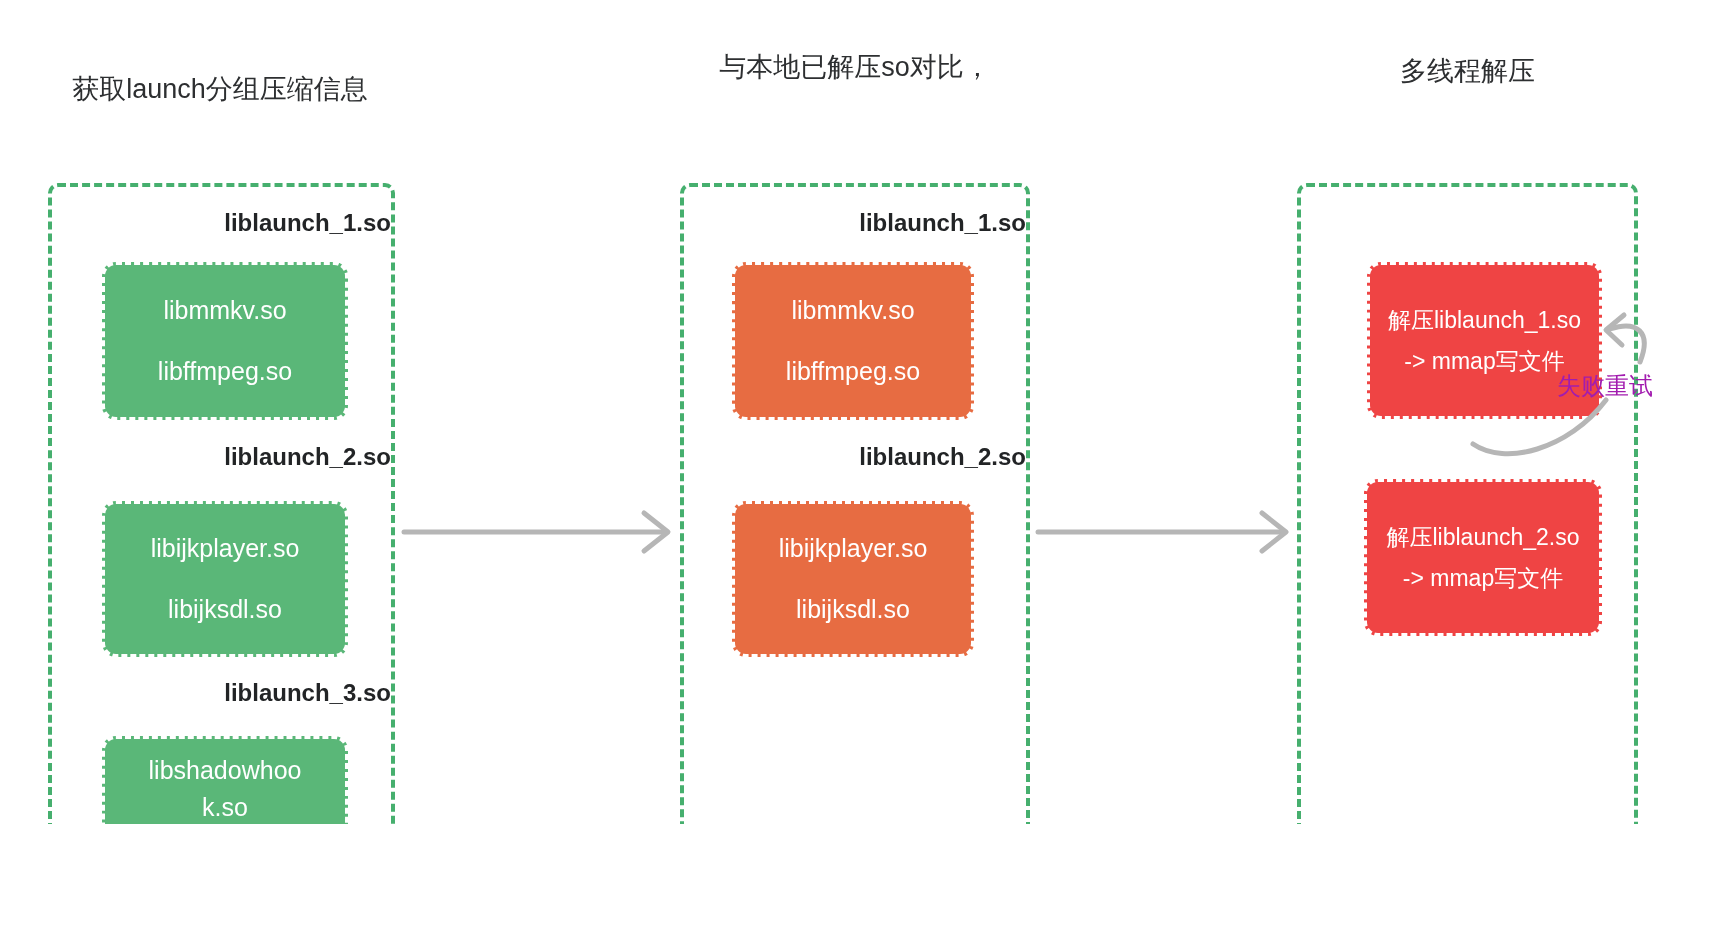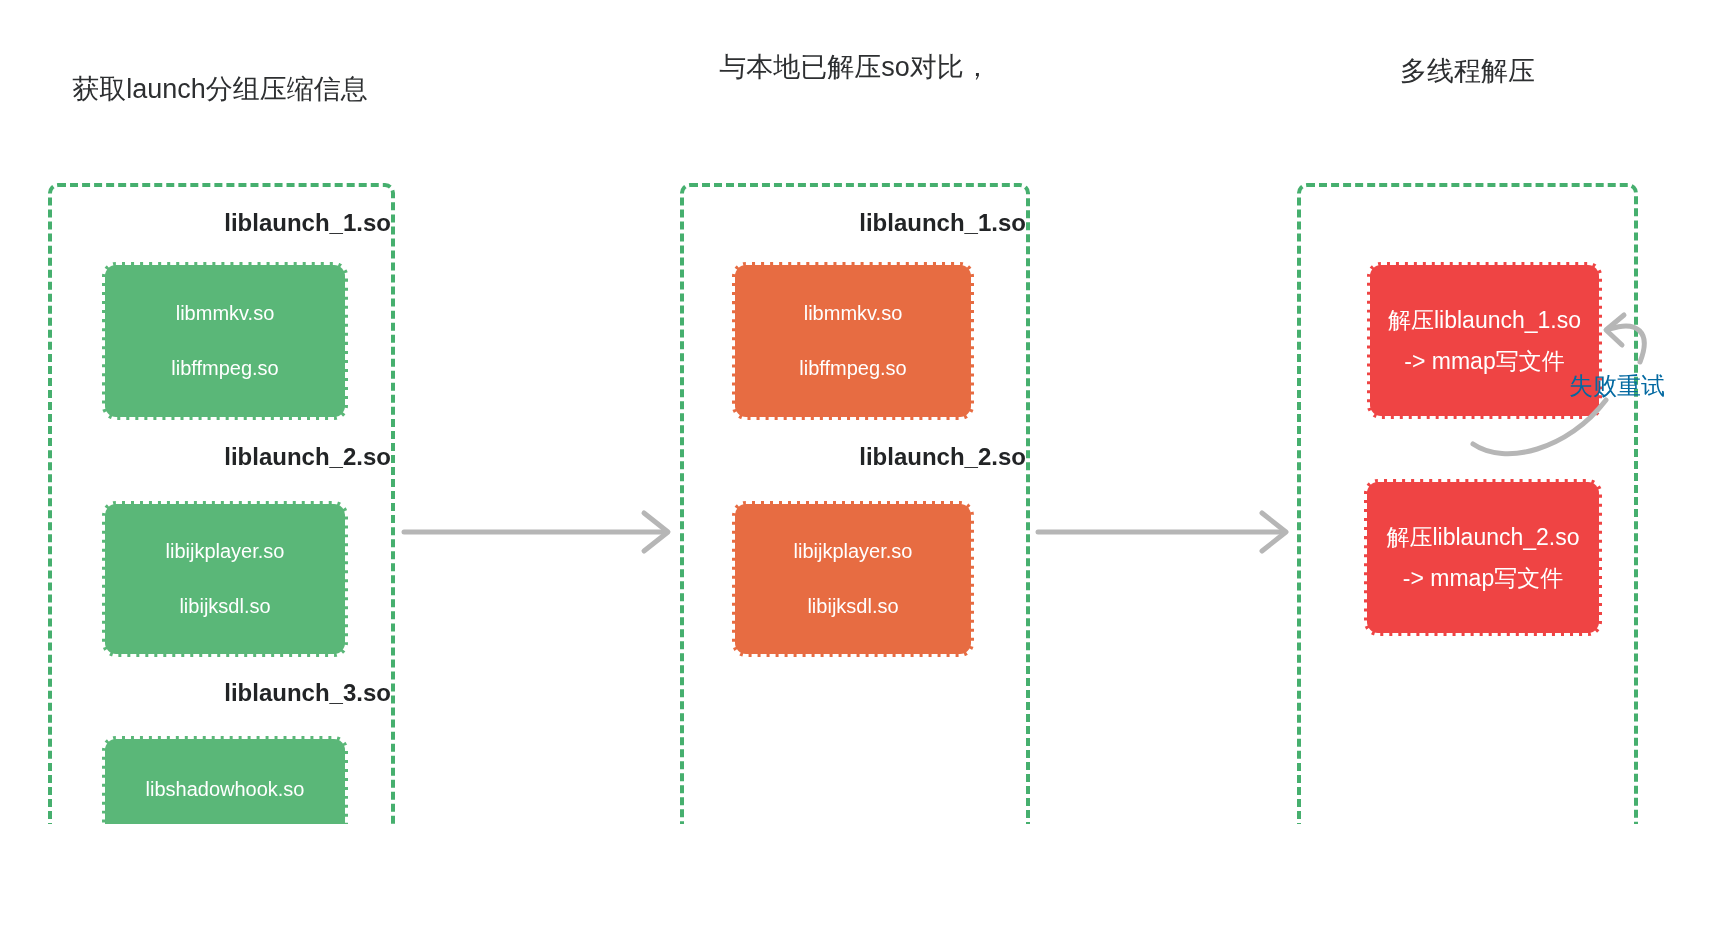--- a/index.html
+++ b/index.html
@@ -47,21 +47,21 @@
   .lib-box {
     position: absolute;
     border: 3px dashed #ffffff;
     border-radius: 14px;
     display: flex;
     flex-direction: column;
     align-items: center;
     justify-content: center;
     gap: 32px;
     color: #ffffff;
-    font-size: 20px;
+    font-size: 25px;
     text-align: center;
   }
   .green  { background: #5ab778; }
   .orange { background: #e76c42; }
   .purple { background: #ef4444; font-size: 23px; gap: 10px; }
 
   
   .lbox-1 { left: 50px; top: 75px;  width: 246px; height: 158px; }
   .lbox-2 { left: 50px; top: 314px; width: 246px; height: 156px; }
   .lbox-3 { left: 50px; top: 549px; width: 246px; height: 106px; gap: 0; }
@@ -72,24 +72,24 @@
   .mbox-2 { left: 48px; top: 314px; width: 242px; height: 156px; }
 
   
   .pbox-1 { left: 66px; top: 75px;  width: 235px; height: 157px; }
   .pbox-2 { left: 63px; top: 292px; width: 238px; height: 157px; }
 
   .retry-label {
     position: absolute;
     left: 1545px; top: 370px;
     width: 120px;
-    text-align: right;
+    text-align: center;
     font-size: 24px;
     font-weight: 500;
-    color: #0369a1;
+    color: #a21caf;
     z-index: 5;
   }
   .arrows {
     position: absolute;
     left: 0; top: 0;
     pointer-events: none;
     z-index: 4;
   }
   .watermark {
     position: absolute;

